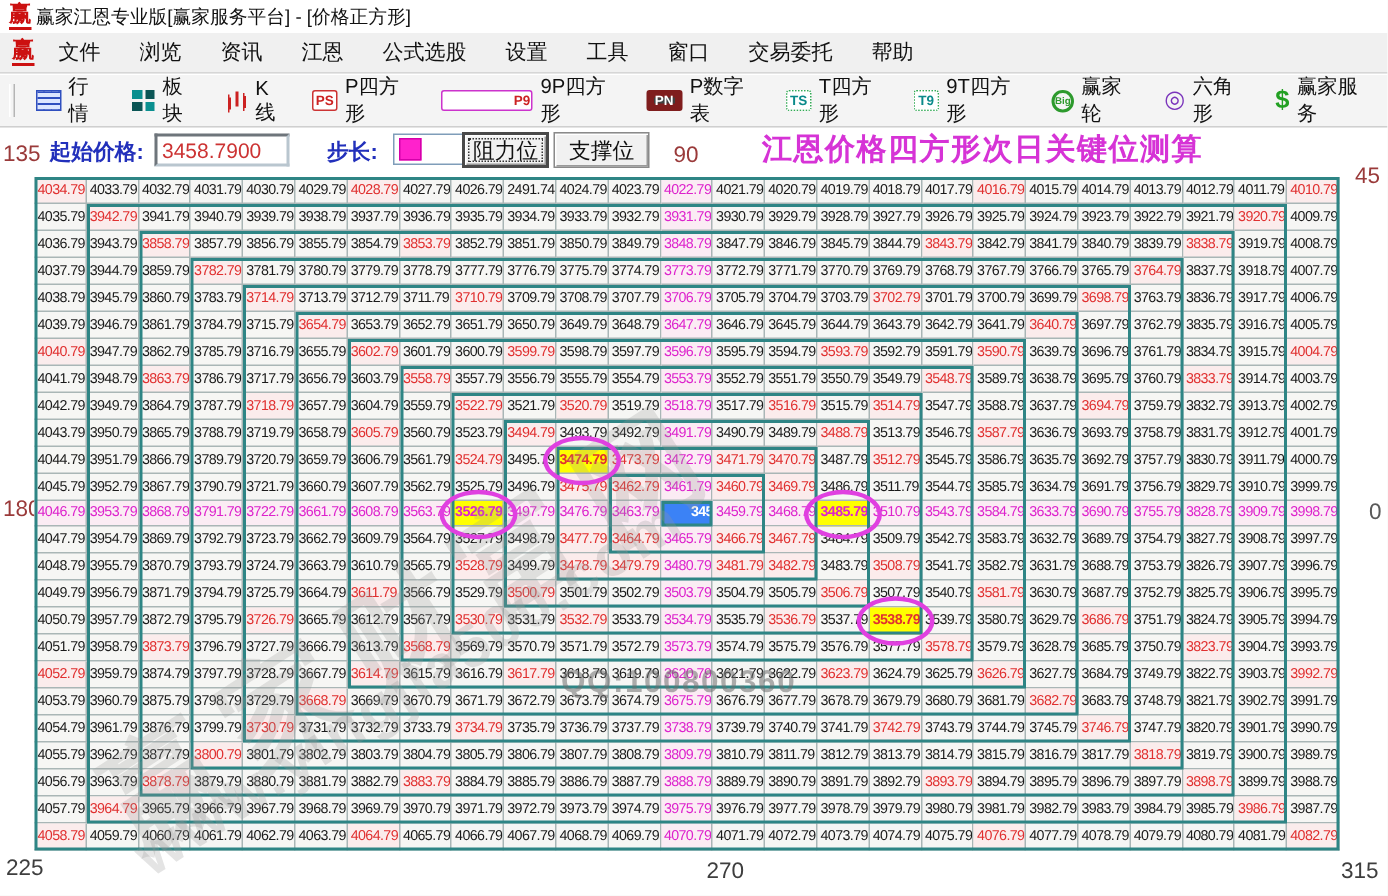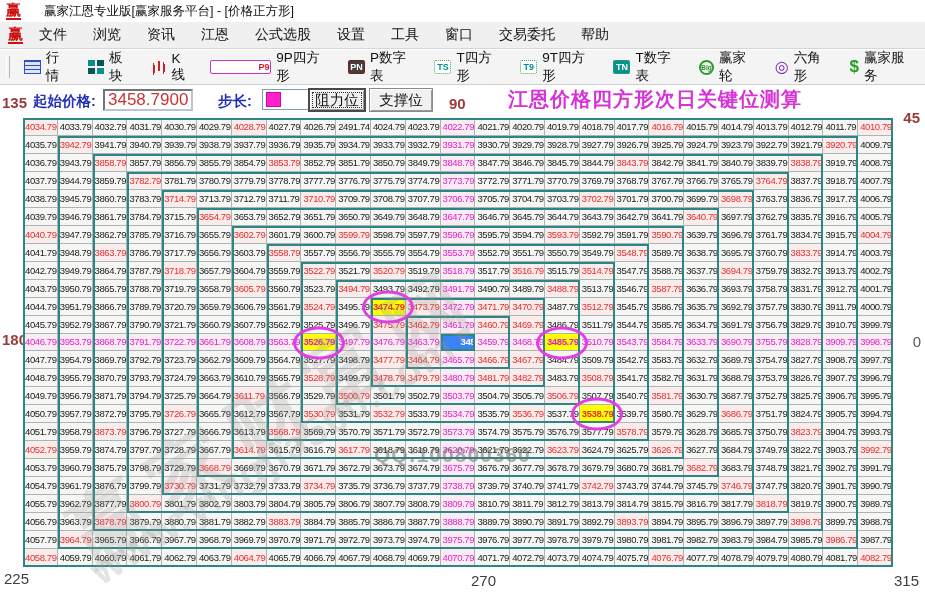--- a/index.html
+++ b/index.html
@@ -2,36 +2,36 @@
 <html><head>
 <meta charset="utf-8">
 <style>
   html,body{margin:0;padding:0;}
   body{width:925px;height:597px;position:relative;overflow:hidden;background:#fff;
        font-family:"Liberation Sans","DejaVu Sans",sans-serif;}
   
   .titlebar{position:absolute;left:0;top:0;width:100%;height:22px;background:#ffffff;
             display:flex;align-items:center;padding-left:6px;box-sizing:border-box;}
   .applogo{color:#cc1111;font-weight:bold;font-size:15px;line-height:16px;border-bottom:2px solid #cc1111;}
-  .title-text{font-size:12.5px;color:#111;margin-left:23px;}
+  .title-text{font-size:12.5px;color:#111;margin-left:3px;}
   
   .menubar{position:absolute;left:0;top:22px;width:100%;height:27px;background:#f0f0f0;
            border-bottom:1px solid #d6d6d6;display:flex;align-items:center;padding-left:8px;box-sizing:border-box;}
   .menu-item{font-size:14px;color:#111;padding:0 13px;cursor:default;}
   .menubar .applogo{margin-right:3px;}
   
   .toolbar{position:absolute;left:0;top:50px;width:100%;height:35px;background:#f4f4f4;
            border-bottom:1px solid #cfcfcf;display:flex;align-items:center;padding-left:4px;box-sizing:border-box;}
   .tb-sep{width:2px;height:22px;border-left:1px solid #fff;border-right:1px solid #b5b5b5;margin:0 6px 0 2px;}
   .tb-item{display:flex;align-items:center;gap:5px;padding:0 8px;font-size:13.5px;color:#111;cursor:default;}
   .badge{min-width:17px;height:14px;padding:0 1px;font-size:9px;font-weight:bold;display:inline-flex;
          align-items:center;justify-content:center;box-sizing:border-box;border-radius:2px;}
   .badge-red-outline{color:#cc2222;border:1px solid #cc3333;background:#fff;}
   .badge-magenta-outline{color:#cc2222;border:1px solid #cc33cc;background:#fff;padding-left:48px;}
-  .badge-red-fill{color:#fff;border:1px solid #7f1d1d;background:#404040;}
+  .badge-red-fill{color:#fff;border:5px solid #7f1d1d;background:#404040;}
   .badge-teal-outline{color:#0a8a8a;border:1px dotted #33aa55;background:#fff;}
   .badge-teal-fill{color:#fff;border:1px dotted #33aa55;background:#0a9090;}
   .icon{display:inline-flex;align-items:center;justify-content:center;}
   .icon-quotes-grid{width:17px;height:14px;border:1px solid #2f4fbf;box-sizing:border-box;
      background:repeating-linear-gradient(0deg,#dce6ff 0 3px,#2f4fbf 3px 4px),
                 repeating-linear-gradient(90deg,#dce6ff 0 4px,#2f4fbf 4px 5px);}
   .icon-blocks{width:16px;height:14px;background:
      linear-gradient(#0a8f8f,#0a8f8f) 0 0/7px 6px no-repeat,
      linear-gradient(#0a5555,#0a5555) 9px 0/7px 6px no-repeat,
      linear-gradient(#0a5555,#0a5555) 0 8px/7px 6px no-repeat,
@@ -46,37 +46,37 @@
   .icon-hexagon-wheel::before{content:"◎";color:#7a33bb;font-size:16px;line-height:16px;}
   .icon-dollar::before{content:"$";color:#22a022;font-weight:bold;font-size:17px;line-height:16px;}
   .icon-winner-wheel{width:15px;height:15px;border:2px solid #2d9a2d;border-radius:50%;
       color:#2d9a2d;font-size:6.5px;font-weight:bold;box-sizing:border-box;}
   
   .controls{position:absolute;left:0;top:86px;width:100%;height:32px;background:#fff;}
   .blue-label{position:absolute;color:#2230bb;font-weight:bold;font-size:14.5px;top:6px;}
   .start-label{left:33px;}
   .step-label{left:218px;}
   .start-input{position:absolute;left:103px;top:3px;width:80px;height:16px;border:2px inset #b9c6cf;
-      color:#cc3333;font-size:17px;font-family:"Liberation Sans",sans-serif;padding:1px 3px;background:#fff;}
+      color:#cc3333;font-size:14px;font-family:"Liberation Sans",sans-serif;padding:1px 3px;background:#fff;}
   .combo{position:absolute;left:262px;top:3px;width:80px;height:21px;border:1px solid #7f9db9;
       background:#fff;display:flex;align-items:center;box-sizing:border-box;}
   .combo-swatch{width:13px;height:13px;margin-left:3px;background:#ff22cc;border:1px solid #d400aa;}
   .combo-arrow{margin-left:auto;width:17px;height:17px;background:#e9e9e9;border:1px outset #fff;
       display:flex;align-items:center;justify-content:center;color:#333;font-size:8px;}
   .combo-arrow::after{content:"▼";}
   .btn{position:absolute;top:2px;height:24px;background:#f1f1f1;border:1px solid #8a8a8a;
       box-shadow:inset 1px 1px 0 #ffffff,inset -1px -1px 0 #9a9a9a;
       display:flex;align-items:center;justify-content:center;font-size:14.5px;color:#111;
       font-family:"Liberation Sans",sans-serif;box-sizing:border-box;cursor:default;}
   .btn-res{left:308px;width:58px;border:2px solid #4a4a4a;outline:1px dotted #333;outline-offset:-5px;}
   .btn-sup{left:369px;width:64px;}
   .heading{position:absolute;left:508px;top:0px;color:#d633d6;font-weight:bold;font-size:20px;letter-spacing:1px;}
   
   .angle{position:absolute;font-size:15px;}
-  .a-maroon{color:#9a3a3a;font-weight:bold;} .a-dark{color:#3e3e3e;}
+  .a-maroon{color:#9a3a3a;} .a-dark{color:#3e3e3e;}
   #lbl-135{left:2px;top:94px;} #lbl-90{left:449px;top:95px;} #lbl-45{right:5px;top:109px;}
   #lbl-180{left:2px;top:331px;} #lbl-0{right:4px;top:333px;color:#5a5a5a;}
   #lbl-225{left:4px;top:570px;} #lbl-270{left:441px;top:572px;margin-left:30px;} #lbl-315{right:6px;top:572px;}
   
   #grid{position:absolute;left:23px;top:118px;width:870px;height:449px;background:#f6f6f4;
         display:grid;grid-template-columns:repeat(25,1fr);grid-template-rows:repeat(25,1fr);}
   .cell{border-right:1px solid #a9b6b6;border-bottom:1px solid #a9b6b6;box-sizing:border-box;
         font-size:9.5px;letter-spacing:-0.4px;display:flex;align-items:center;padding-left:2px;
         overflow:hidden;white-space:nowrap;color:#1a1a1a;}
   .cell.red{color:#e03030;background:#fbecec;}
@@ -126,38 +126,38 @@
     </div>
     <div class="tb-item">
       <span class="icon icon-blocks"></span>
       <span>板块</span>
     </div>
     <div class="tb-item">
       <span class="icon icon-kline"></span>
       <span>K线</span>
     </div>
     <div class="tb-item">
+      <span class="badge badge-red-outline">PS</span>
+      <span>P四方形</span>
+    </div>
+    <div class="tb-item">
       <span class="badge badge-magenta-outline">P9</span>
       <span>9P四方形</span>
     </div>
     <div class="tb-item">
       <span class="badge badge-red-fill">PN</span>
       <span>P数字表</span>
     </div>
     <div class="tb-item">
       <span class="badge badge-teal-outline">TS</span>
       <span>T四方形</span>
     </div>
     <div class="tb-item">
       <span class="badge badge-teal-outline">T9</span>
       <span>9T四方形</span>
-    </div>
-    <div class="tb-item">
-      <span class="badge badge-teal-fill">TN</span>
-      <span>T数字表</span>
     </div>
     <div class="tb-item">
       <span class="icon icon-winner-wheel">Big</span>
       <span>赢家轮</span>
     </div>
     <div class="tb-item">
       <span class="icon icon-hexagon-wheel"></span>
       <span>六角形</span>
     </div>
     <div class="tb-item">

